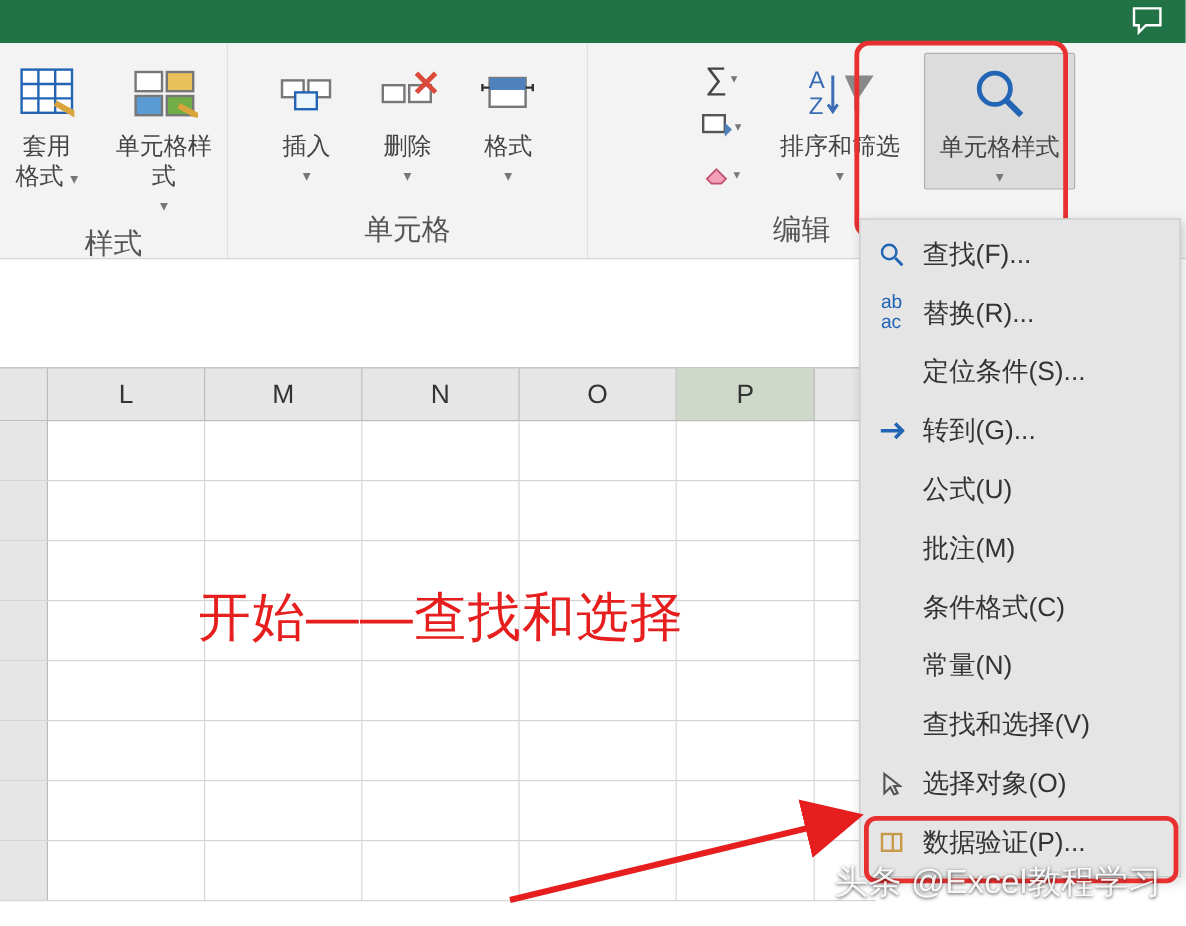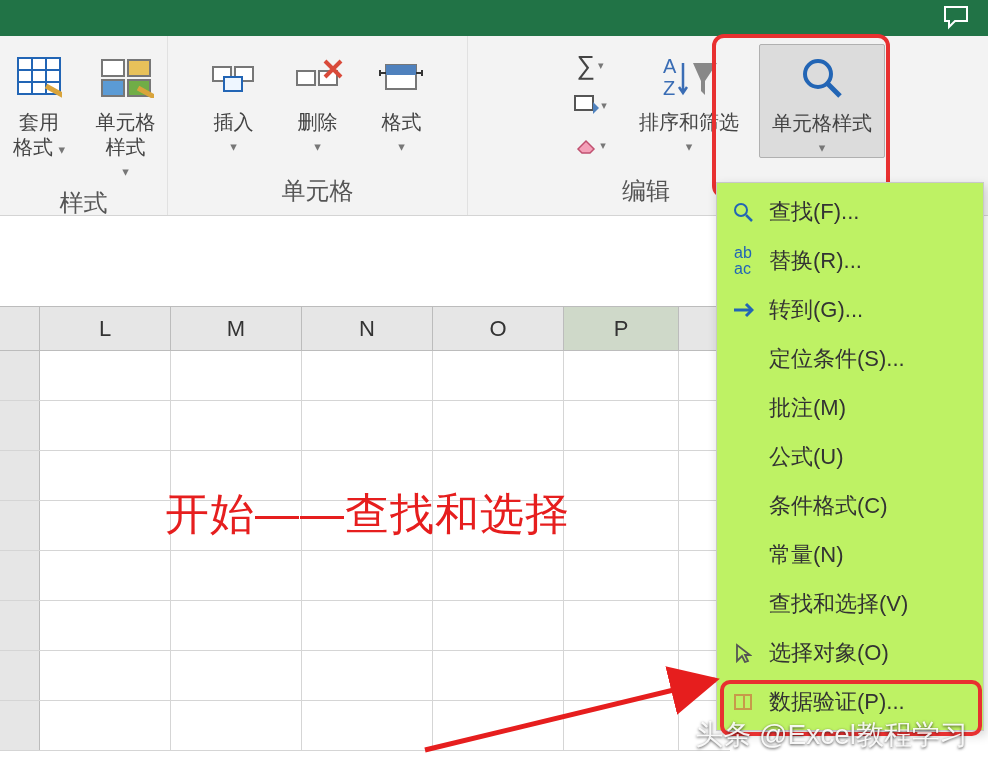--- a/index.html
+++ b/index.html
@@ -101,21 +101,21 @@
   .find-btn {
     background: #dcdcdc;
     border: 1px solid #b0b0b0;
     border-radius: 2px;
   }
   .dropdown-menu {
     position: absolute;
     left: 716px;
     top: 182px;
     width: 268px;
-    background: #bef264;
+    background: #e5e5e5;
     border: 1px solid #c8c8c8;
     box-shadow: 2px 4px 10px rgba(0,0,0,.18);
     z-index: 50;
     padding: 4px 0;
   }
   .menu-item {
     display: flex;
     align-items: center;
     height: 49px;
     font-size: 22px;
@@ -205,21 +205,21 @@
 <div class="titlebar">
   <span class="titlebar-btn">
     <svg width="28" height="26" viewBox="0 0 28 26">
         <path d="M3 3h22v14H13l-6 6v-6H3z" fill="none" stroke="#fff" stroke-width="2"></path>
       </svg>
   </span>
 </div>
 
 <div class="ribbon">
 
-  <div class="ribbon-group" style="width:168px">
+  <div class="ribbon-group" style="width:190px">
     <div class="group-buttons">
       <div class="big-btn">
         <div class="icon-slot">
           <svg width="46" height="42">
               <rect x="2" y="2" width="42" height="36" fill="#fff" stroke="#2265b5" stroke-width="2"></rect>
               <line x1="2" y1="14" x2="44" y2="14" stroke="#2265b5" stroke-width="2"></line>
               <line x1="2" y1="26" x2="44" y2="26" stroke="#2265b5" stroke-width="2"></line>
               <line x1="16" y1="2" x2="16" y2="38" stroke="#2265b5" stroke-width="2"></line>
               <line x1="30" y1="2" x2="30" y2="38" stroke="#2265b5" stroke-width="2"></line>
               <path d="M30 30 L48 40" stroke="#d9a43b" stroke-width="5"></path>
@@ -347,39 +347,39 @@
       </span>
     <span class="menu-text">查找(F)...</span>
   </div>
   <div class="menu-item">
     <span class="menu-icon">
         <span style="font-size:16px;line-height:1;color:#2265b5">ab<br>ac</span>
       </span>
     <span class="menu-text">替换(R)...</span>
   </div>
   <div class="menu-item">
+    <span class="menu-icon"></span>
+    <span class="menu-text">定位条件(S)...</span>
+  </div>
+  <div class="menu-item">
     <span class="menu-icon">
         <svg width="22" height="16">
           <line x1="2" y1="8" x2="18" y2="8" stroke="#2265b5" stroke-width="3"></line>
           <path d="M14 2 L20 8 L14 14" fill="none" stroke="#2265b5" stroke-width="3"></path>
         </svg>
       </span>
     <span class="menu-text">转到(G)...</span>
   </div>
   <div class="menu-item">
     <span class="menu-icon"></span>
-    <span class="menu-text">定位条件(S)...</span>
+    <span class="menu-text">公式(U)</span>
   </div>
   <div class="menu-item">
     <span class="menu-icon"></span>
     <span class="menu-text">批注(M)</span>
-  </div>
-  <div class="menu-item">
-    <span class="menu-icon"></span>
-    <span class="menu-text">公式(U)</span>
   </div>
   <div class="menu-item">
     <span class="menu-icon"></span>
     <span class="menu-text">条件格式(C)</span>
   </div>
   <div class="menu-item">
     <span class="menu-icon"></span>
     <span class="menu-text">常量(N)</span>
   </div>
   <div class="menu-item">

